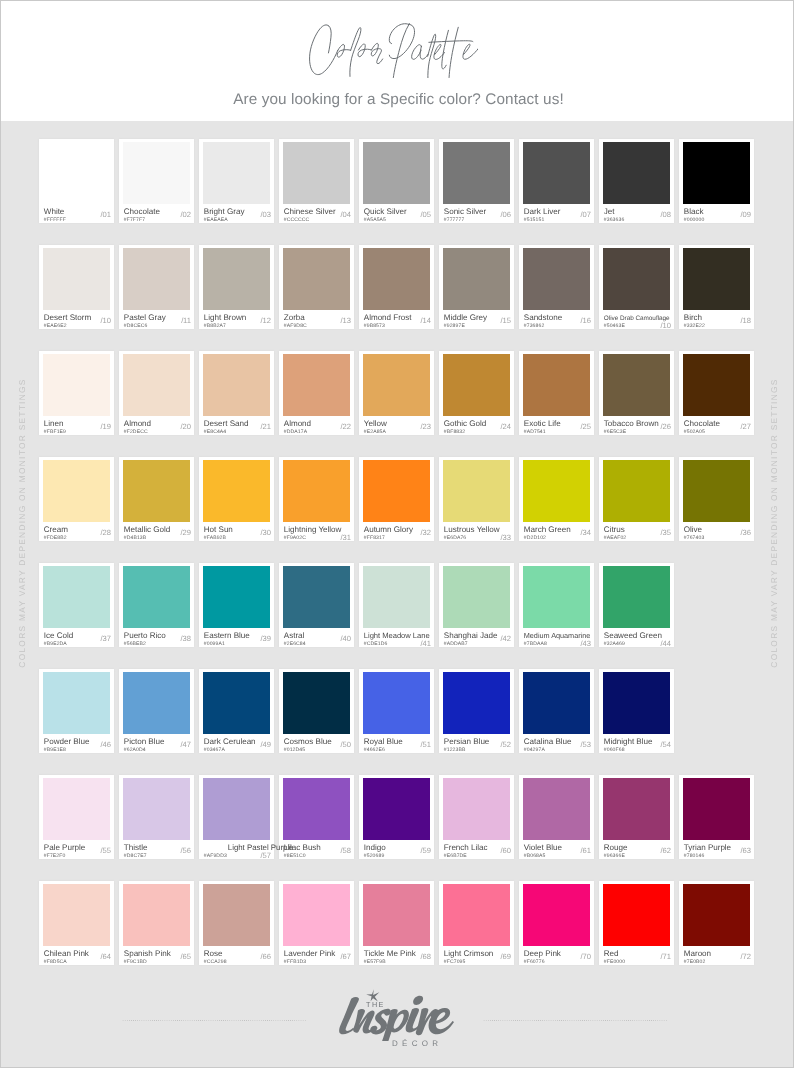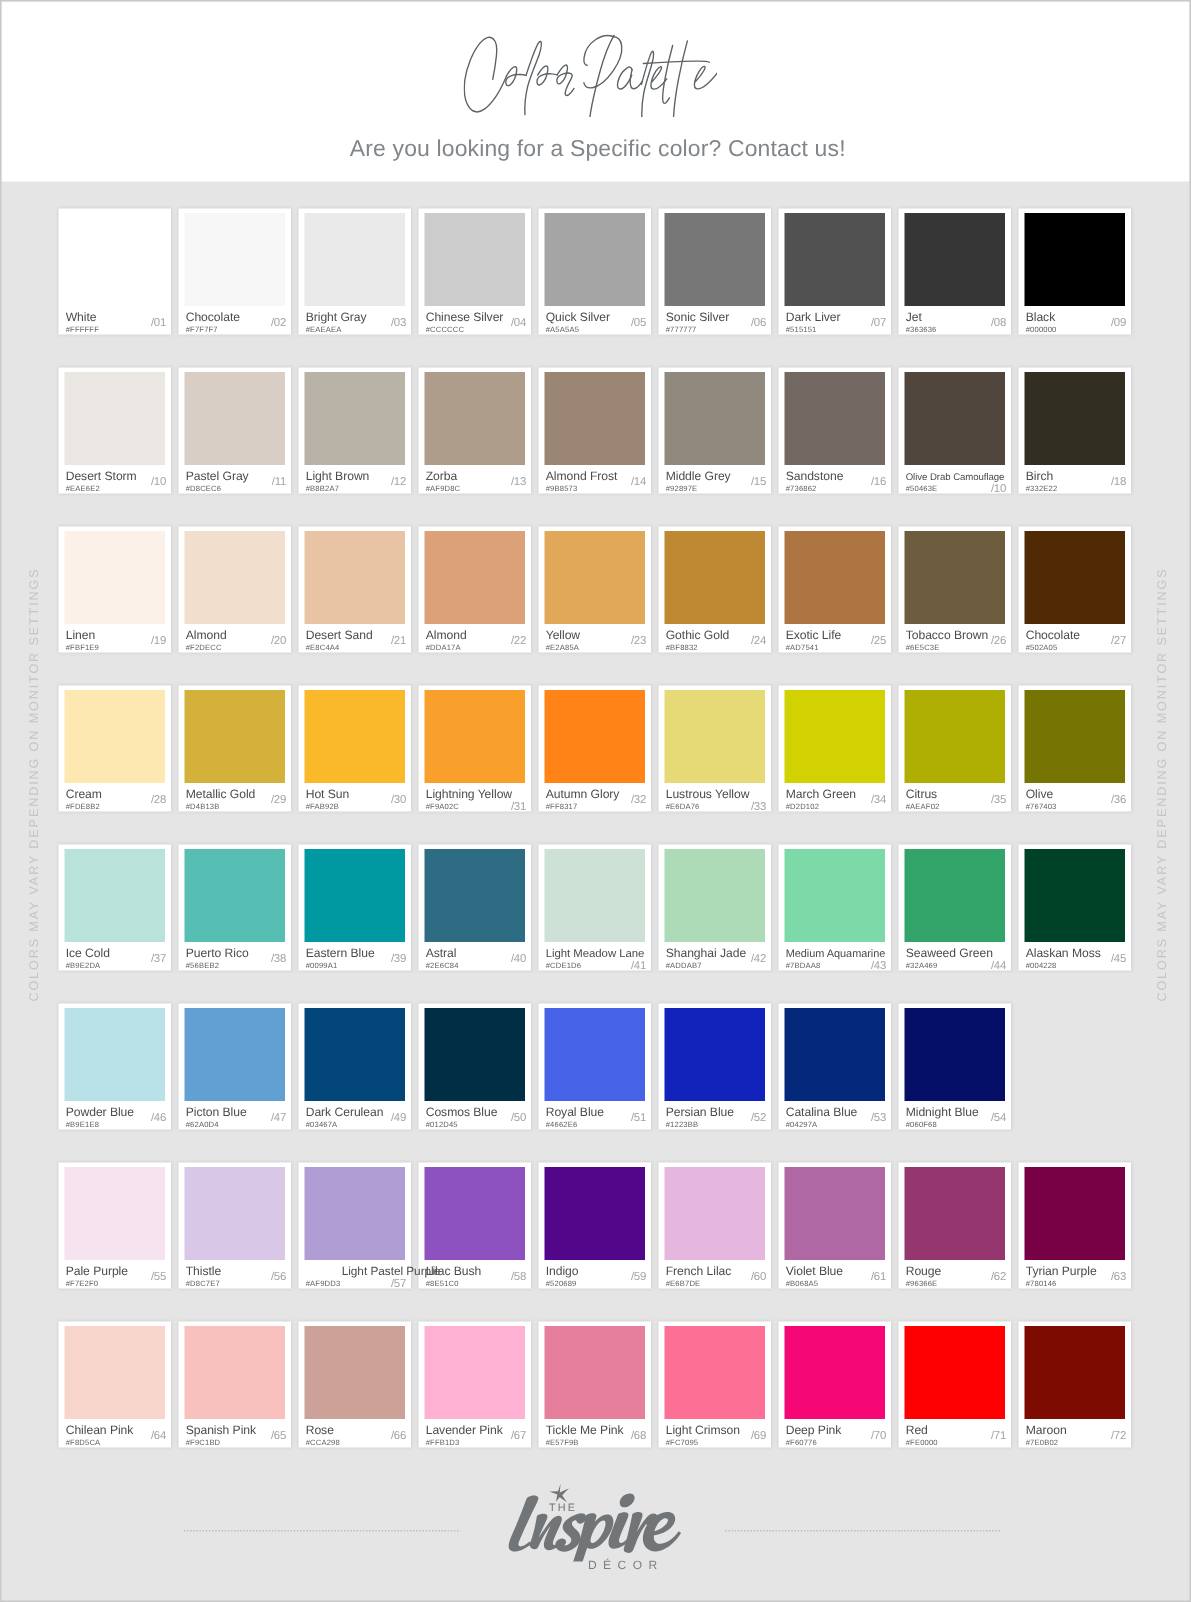--- a/index.html
+++ b/index.html
@@ -434,28 +434,20 @@
           </div>
         </div>
         <div class="card">
           <div class="chip" style="background:#32A469"></div>
           <div class="meta">
             <div class="cname">Seaweed Green</div>
             <div class="chex">#32A469</div>
             <div class="cidx" style="top: 12.6px;">/44</div>
           </div>
         </div>
-        <div class="card">
-          <div class="chip" style="background:#004228"></div>
-          <div class="meta">
-            <div class="cname">Alaskan Moss</div>
-            <div class="chex">#004228</div>
-            <div class="cidx">/45</div>
-          </div>
-        </div>
       </div>
       <div class="row">
         <div class="card">
           <div class="chip" style="background:#B9E1E8"></div>
           <div class="meta">
             <div class="cname">Powder Blue</div>
             <div class="chex">#B9E1E8</div>
             <div class="cidx">/46</div>
           </div>
         </div>

